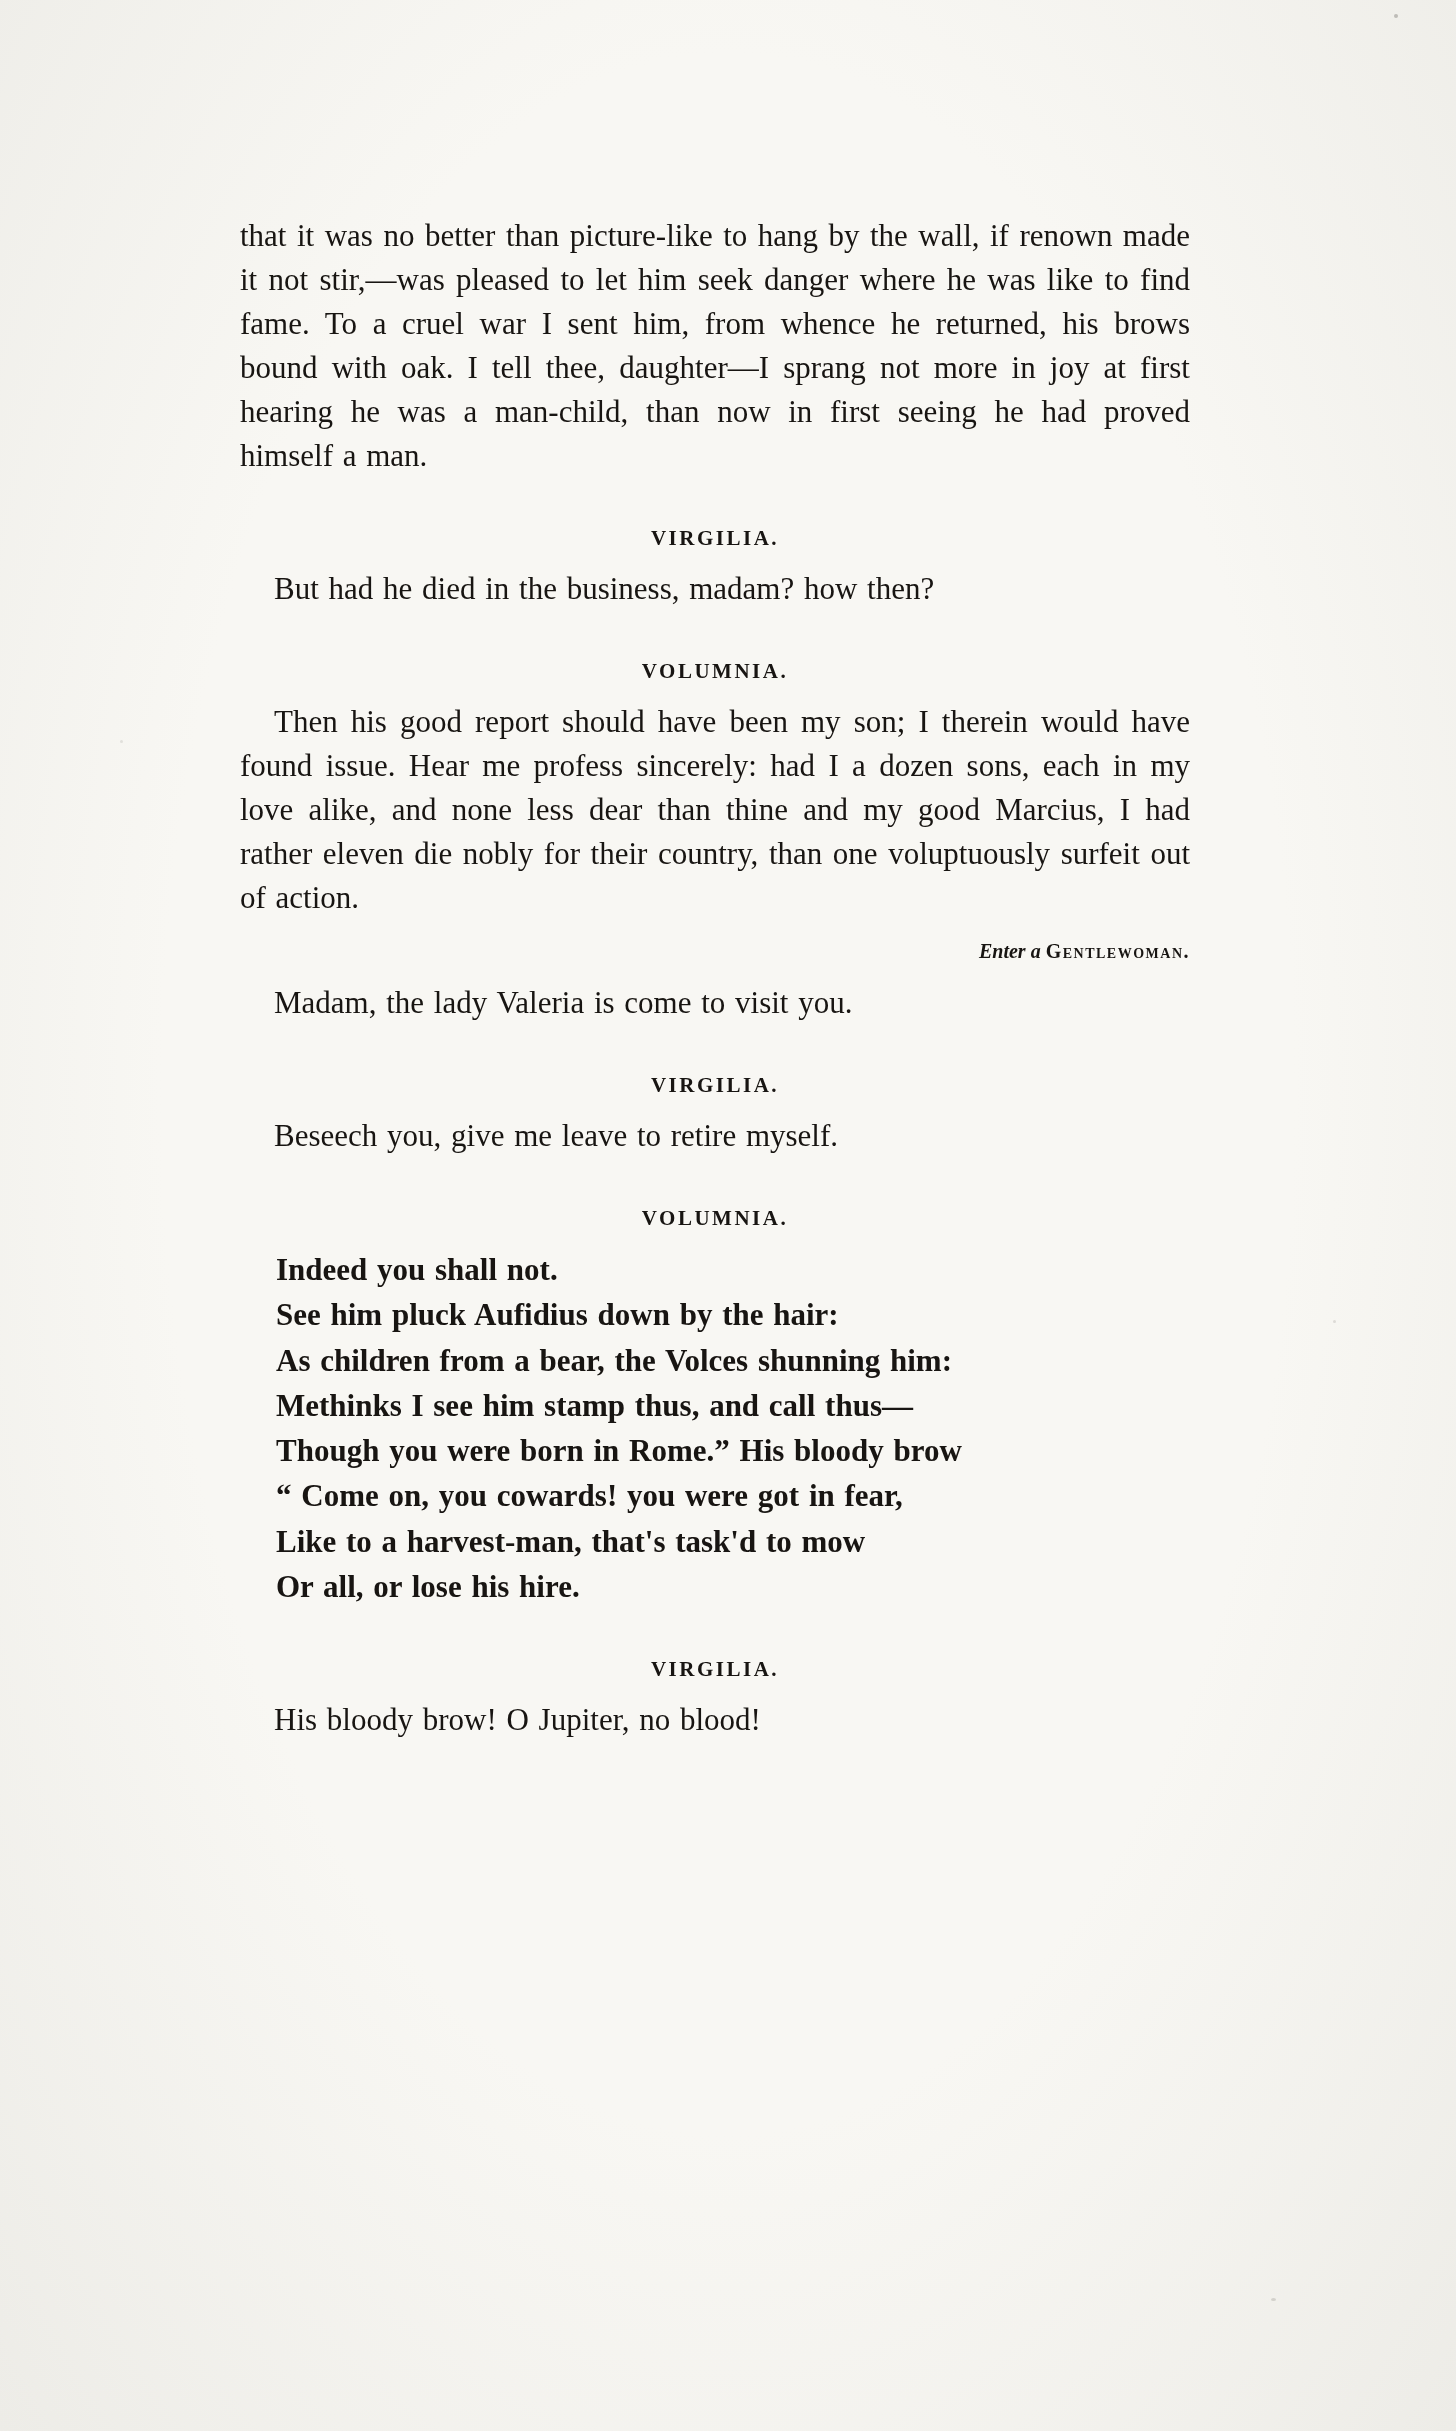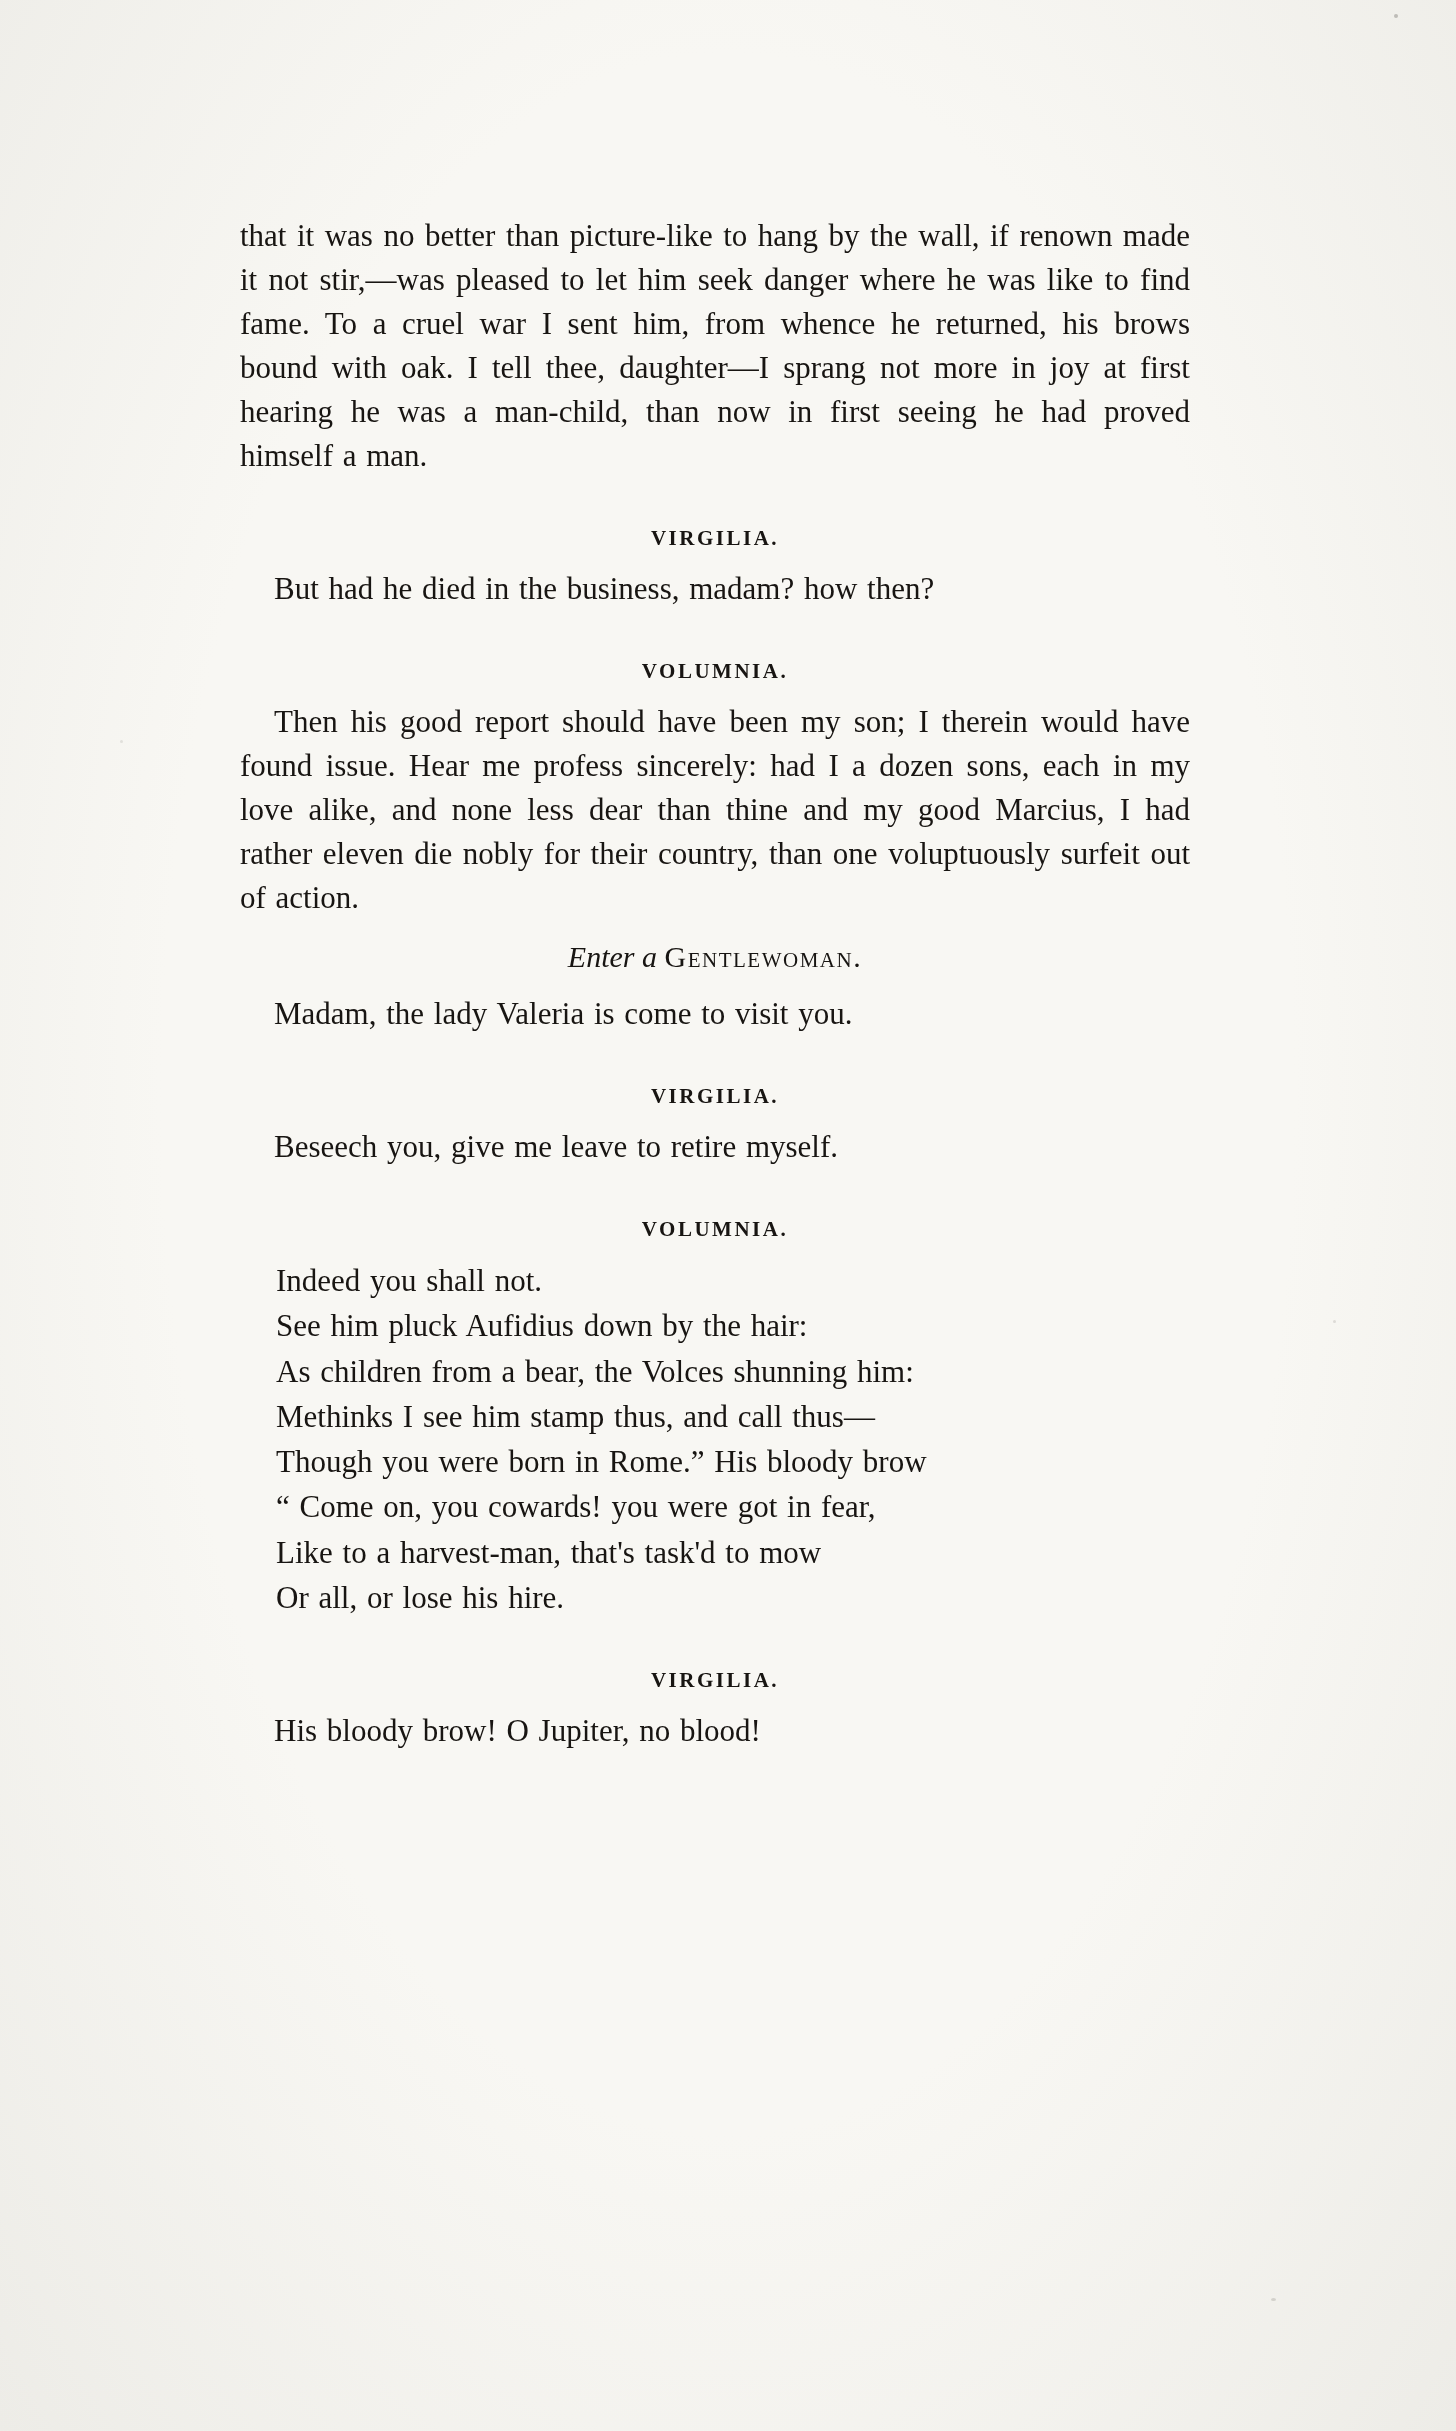--- a/index.html
+++ b/index.html
@@ -58,40 +58,42 @@
     margin-top: 28px;
   }
   .speaker {
     text-align: center;
     font-size: 21px;
     font-weight: bold;
     letter-spacing: 2.5px;
     margin: 48px 0 16px 0;
   }
   .stage {
-    text-align: center;
-    font-size: 30px;
+    text-align: right;
+    font-size: 20px;
     margin: 20px 0 18px 0;
+    font-weight: bold;
   }
   .stage .it {
     font-style: italic;
   }
   .stage .sc {
     font-variant: small-caps;
     letter-spacing: 1.5px;
   }
   .verse {
     margin: 0;
     padding-left: 36px;
     font-size: 31px;
     line-height: 1.46;
     word-spacing: 2px;
   }
   .vline {
     white-space: nowrap;
+    font-weight: bold;
   }
   .speck {
     position: absolute;
     border-radius: 50%;
     background: rgba(40, 35, 30, 0.25);
   }
   .speck.s1 { width: 4px; height: 4px; right: 58px; top: 14px; }
   .speck.s2 { width: 3px; height: 3px; right: 120px; top: 1320px; opacity: .5; }
   .speck.s3 { width: 5px; height: 3px; right: 180px; bottom: 130px; opacity: .6; }
   .speck.s4 { width: 3px; height: 3px; left: 120px; top: 740px; opacity: .4; }

